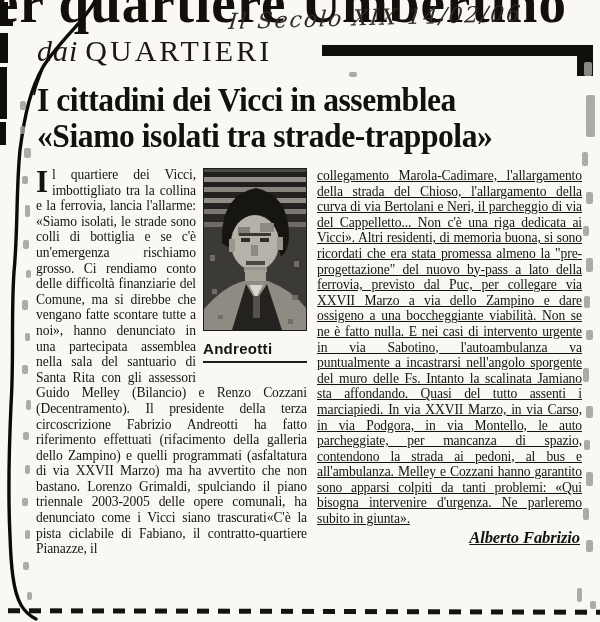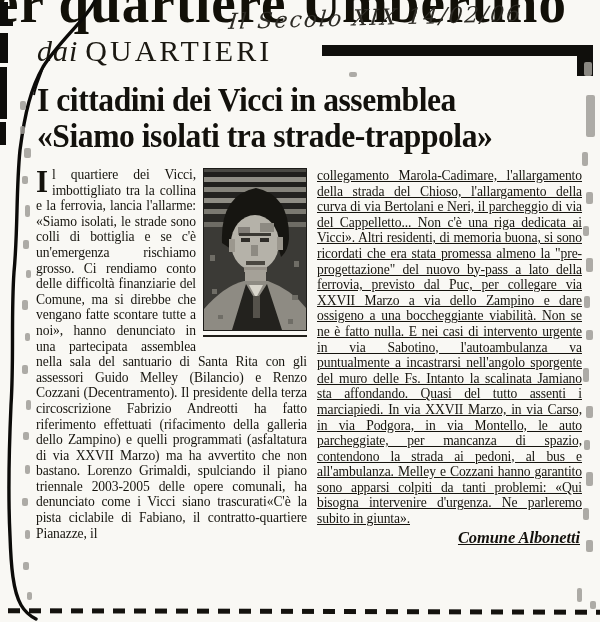--- a/index.html
+++ b/index.html
@@ -133,28 +133,29 @@
         <g fill="#6f6d66">
           <rect x="8" y="120" width="5" height="5"></rect>
             <rect x="88" y="126" width="6" height="5"></rect>
           <rect x="14" y="146" width="5" height="4"></rect>
             <rect x="84" y="150" width="5" height="5"></rect>
           <rect x="6" y="86" width="5" height="6"></rect>
             <rect x="90" y="92" width="5" height="6"></rect>
         </g>
       </svg>
     </div>
+    <div class="photo-caption">Andreotti</div>
     <div class="caption-rule"></div>
   </div>
   <span class="dropcap">I</span><span>l quartiere dei Vicci, imbottigliato tra la collina e la ferrovia, lancia l'allarme: «Siamo isolati, le strade sono colli di bottiglia e se c'è un'emergenza rischiamo grosso. Ci rendiamo conto delle difficoltà finanziarie del Comune, ma si direbbe che vengano fatte scontare tutte a noi», hanno denunciato in una partecipata assemblea nella sala del santuario di Santa Rita con gli assessori Guido Melley (Bilancio) e Renzo Cozzani (Decentramento). Il presidente della terza circoscrizione Fabrizio Andreotti ha fatto riferimento effettuati (rifacimento della galleria dello Zampino) e quelli programmati (asfaltatura di via XXVII Marzo) ma ha avvertito che non bastano. Lorenzo Grimaldi, spulciando il piano triennale 2003-2005 delle opere comunali, ha denunciato come i Vicci siano trascurati«C'è la pista ciclabile di Fabiano, il contratto-quartiere Pianazze, il</span>
 </div>
 
 <div class="col col2">
   <span>collegamento Marola-Cadimare, l'allargamento della strada del Chioso, l'allargamento della curva di via Bertolani e Neri, il parcheggio di via del Cappelletto... Non c'è una riga dedicata ai Vicci». Altri residenti, di memoria buona, si sono ricordati che era stata promessa almeno la "pre-progettazione" del nuovo by-pass a lato della ferrovia, previsto dal Puc, per collegare via XXVII Marzo a via dello Zampino e dare ossigeno a una boccheggiante viabilità. Non se ne è fatto nulla. E nei casi di intervento urgente in via Sabotino, l'autoambulanza va puntualmente a incastrarsi nell'angolo sporgente del muro delle Fs. Intanto la scalinata Jamiano sta affondando. Quasi del tutto assenti i marciapiedi. In via XXVII Marzo, in via Carso, in via Podgora, in via Montello, le auto parcheggiate, per mancanza di spazio, contendono la strada ai pedoni, al bus e all'ambulanza. Melley e Cozzani hanno garantito sono apparsi colpiti da tanti problemi: «Qui bisogna intervenire d'urgenza. Ne parleremo subito in giunta».</span>
-  <div class="byline">Comune Albonetti</div>
+  <div class="byline">Alberto Fabrizio</div>
 </div>
 
 <div class="dashed-bottom"></div>
 
 <svg class="tear-svg" viewBox="0 0 600 622">
   <path d="M97,-3 C88,18 60,40 43,67 C31,88 25,112 20,150 C16,190 18,230 14,272
            C11,315 14,360 11,405 C9,450 8,496 10,536 C11,566 13,591 21,605 C25,612 30,616 36,619" fill="none" stroke="#0c0b09" stroke-width="3.4" stroke-linecap="round"></path>
   <path d="M43,67 C40,78 36,84 34,95" fill="none" stroke="#0c0b09" stroke-width="2"></path>
 </svg>
 

